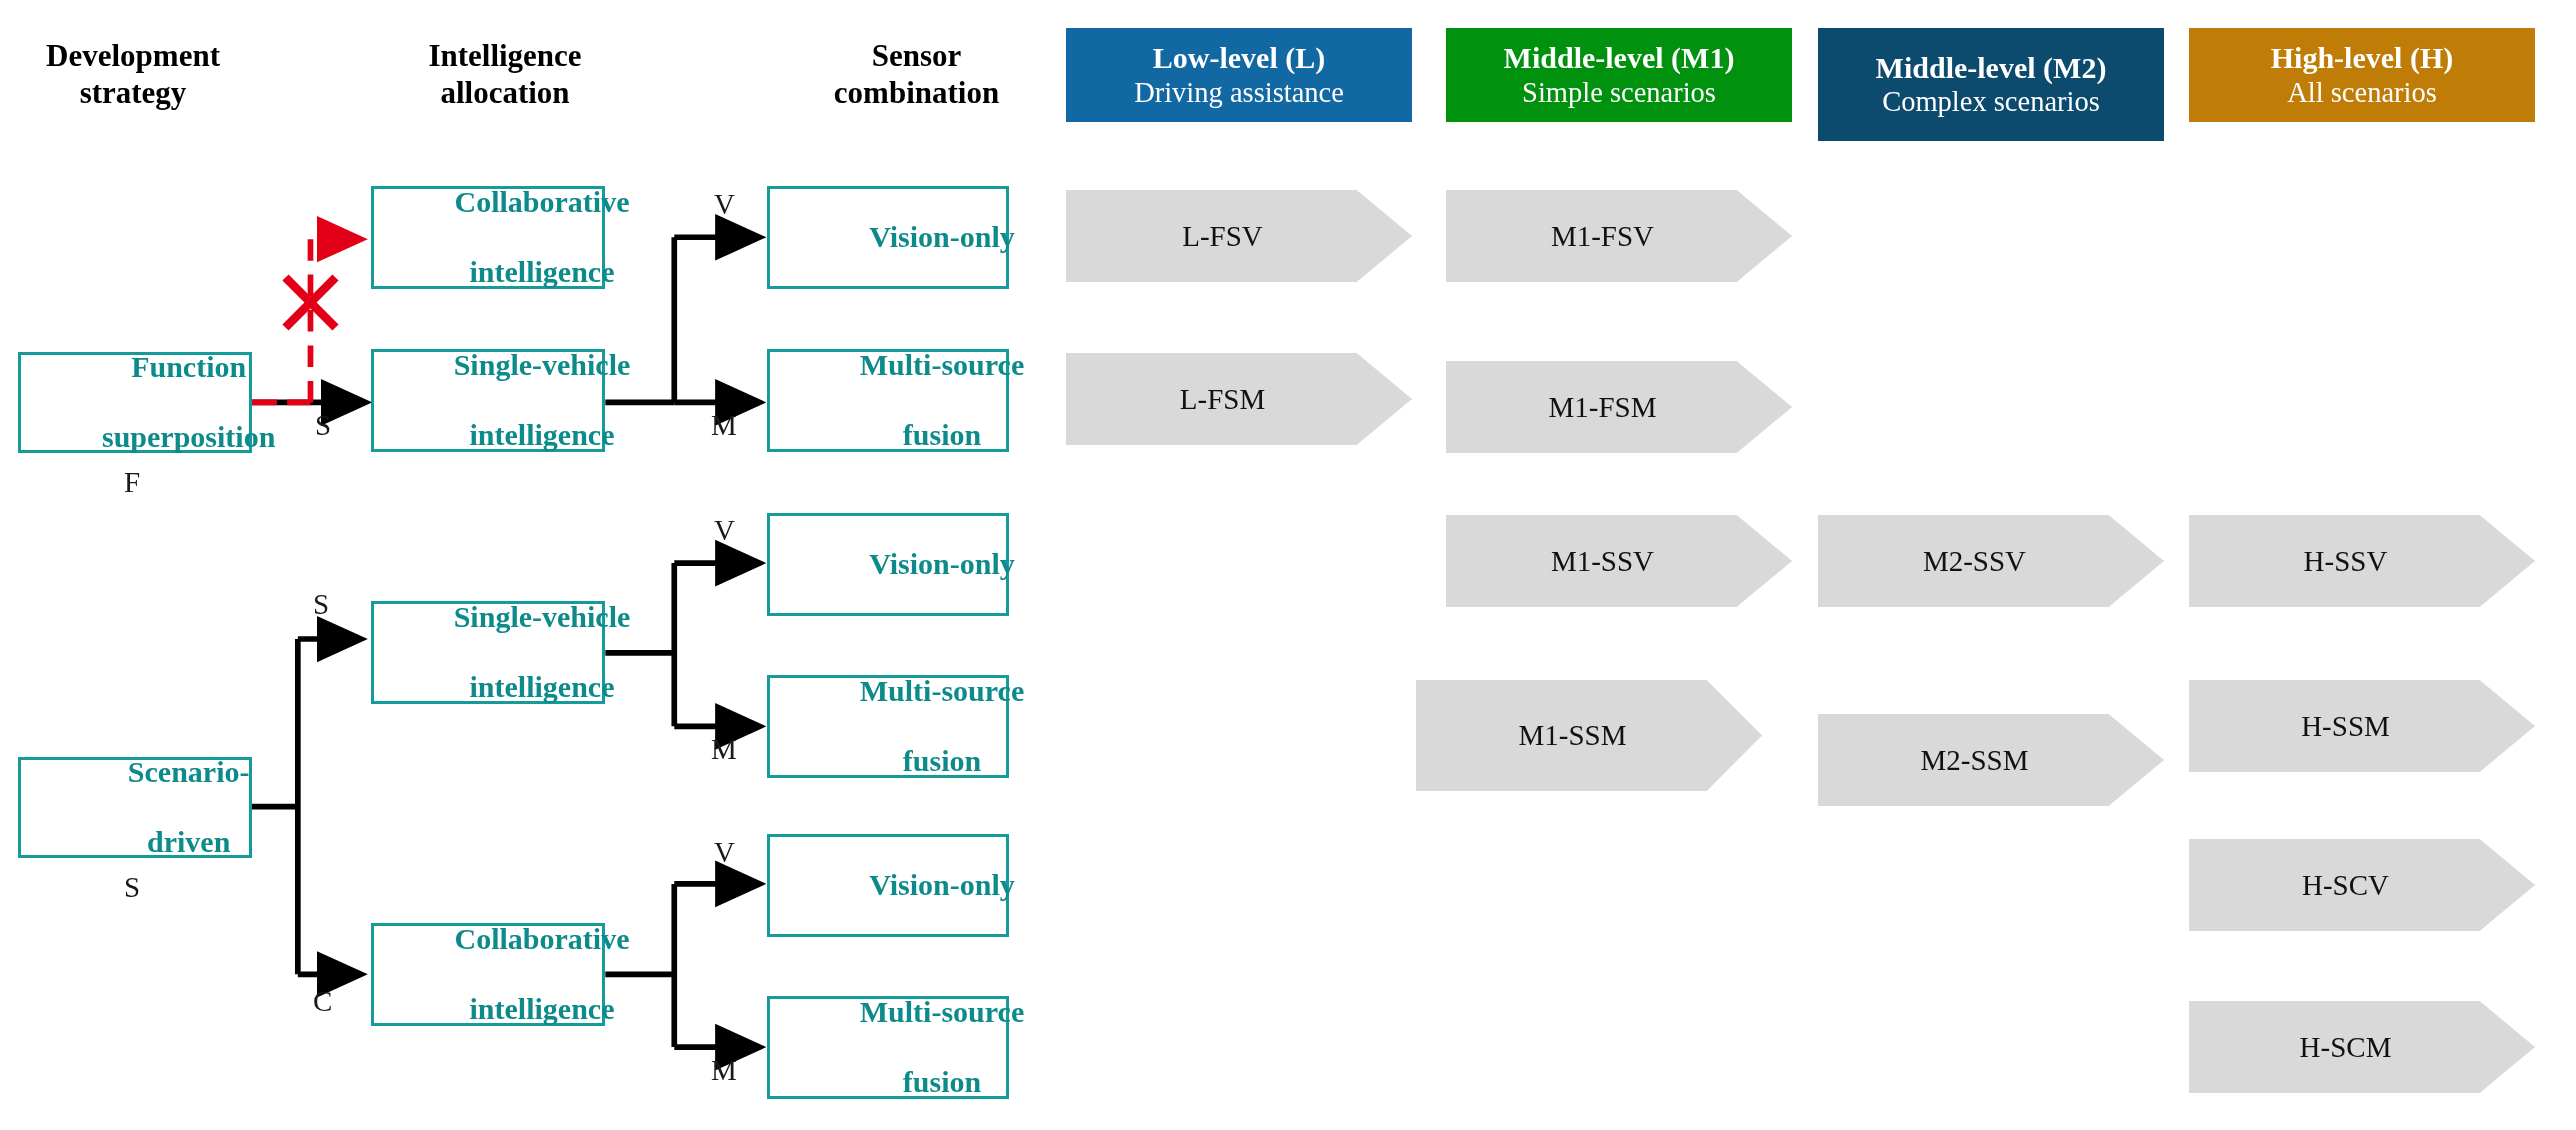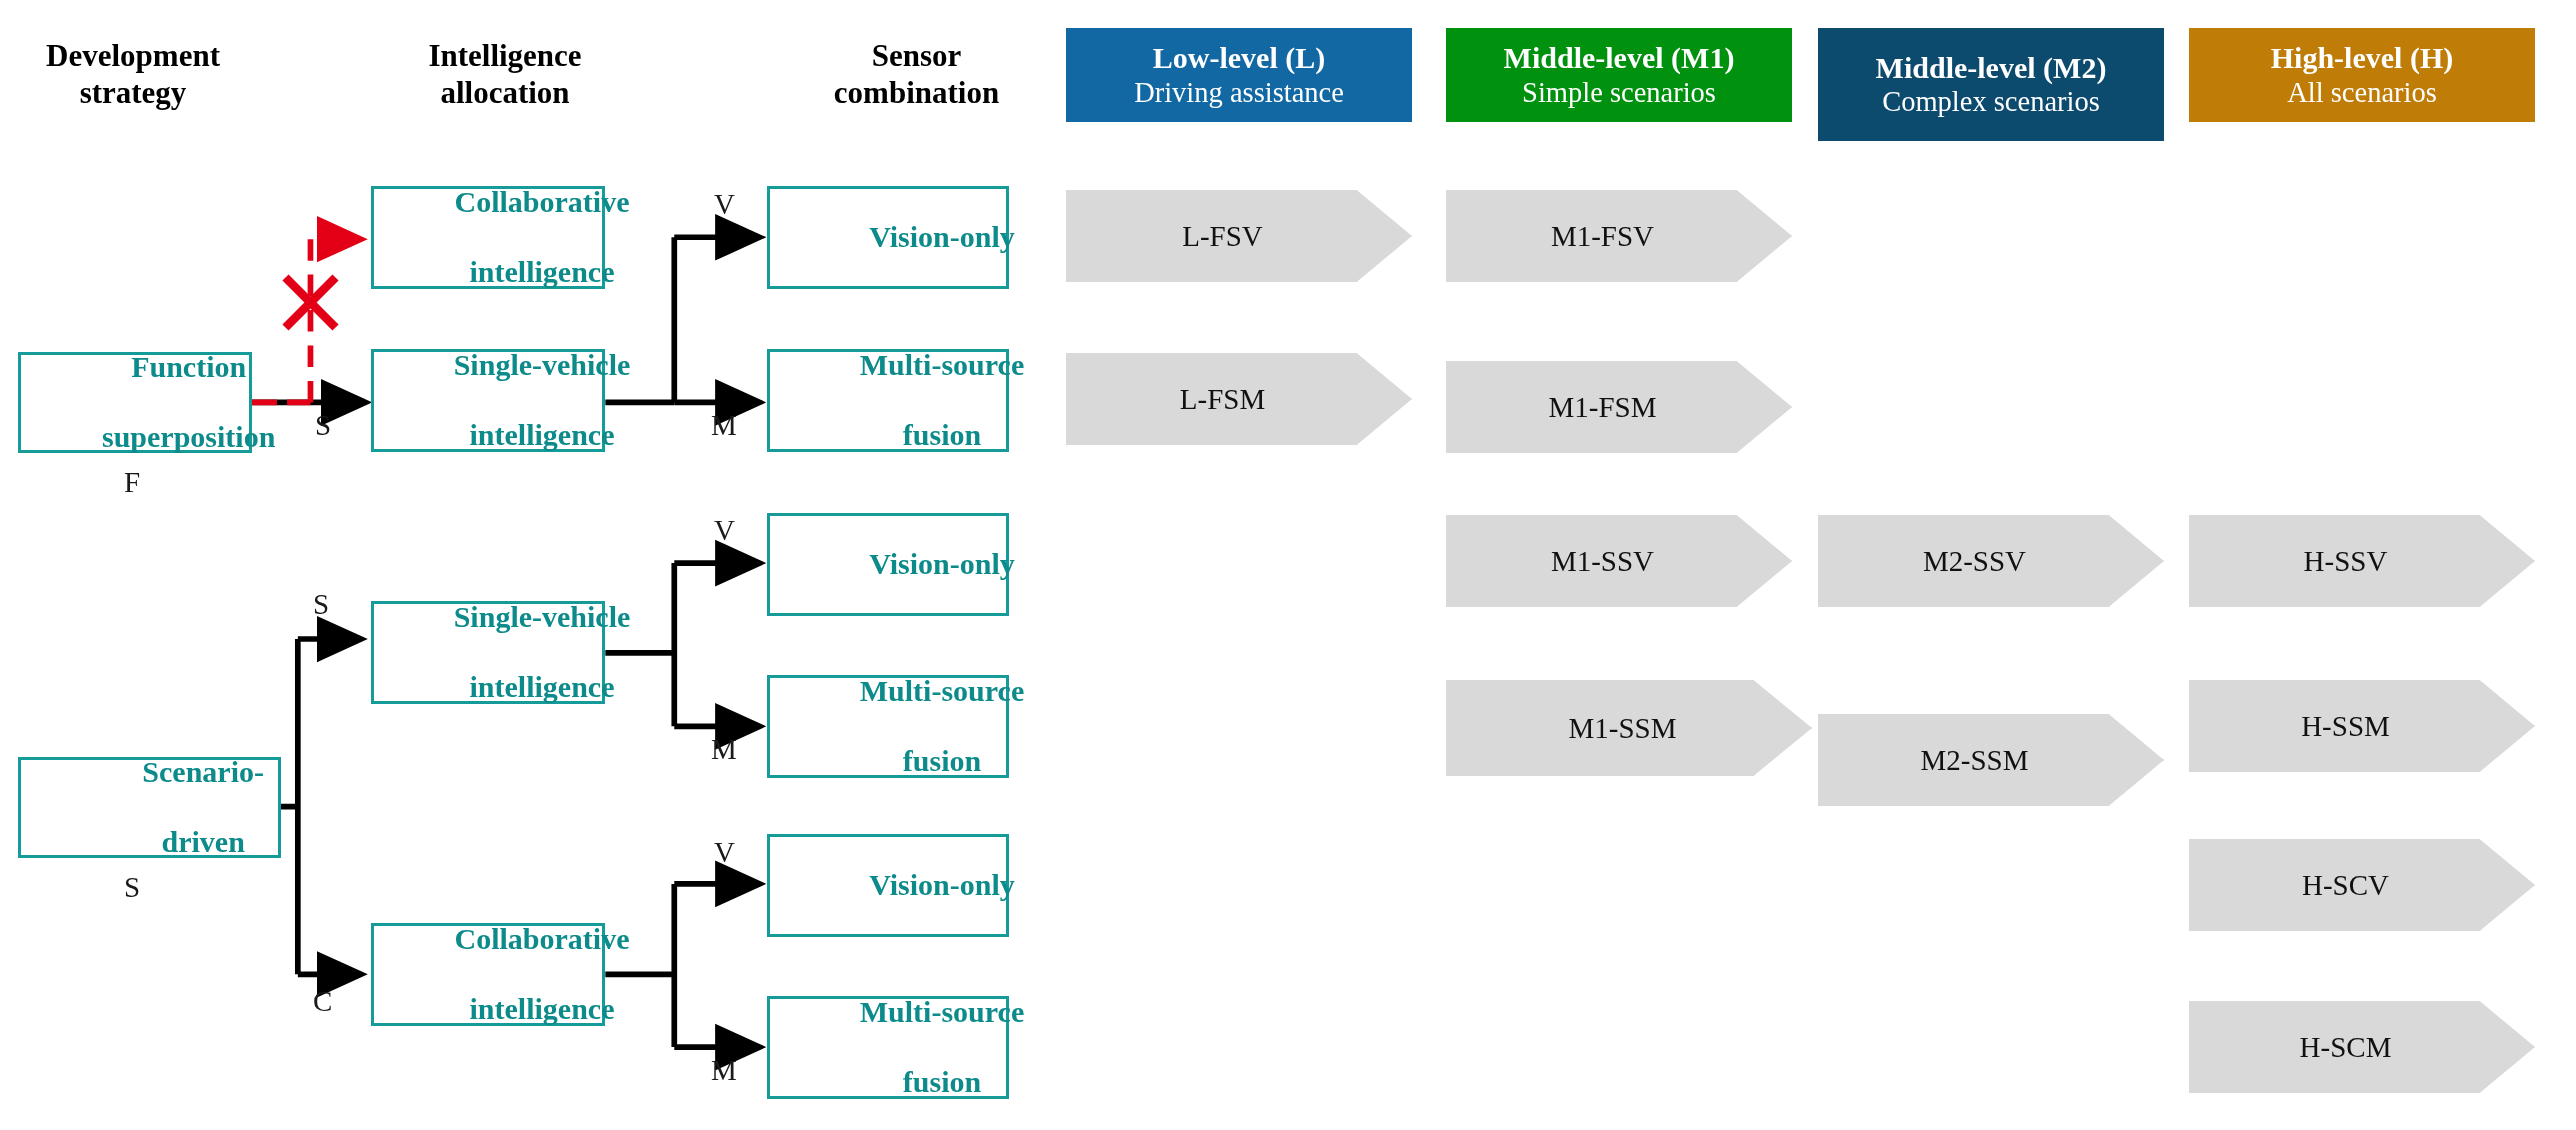--- a/index.html
+++ b/index.html
@@ -119,21 +119,21 @@
   </div>
 
   <div class="tbox" style="left:17.7px;top:352px;width:234px;height:101px;">
     <span>
       <span>Function</span><br>
       <span>superposition</span>
     </span>
   </div>
   <div class="elabel" style="left:124px;top:468px;">F</div>
 
-  <div class="tbox" style="left:17.7px;top:757px;width:263px;height:101px;">
+  <div class="tbox" style="left:17.7px;top:757px;width:234px;height:101px;">
     <span>
       <span>Scenario-</span><br>
       <span>driven</span>
     </span>
   </div>
   <div class="elabel" style="left:124px;top:873px;">S</div>
 
   <div class="tbox" style="left:371px;top:186px;width:234px;height:103px;">
     <span>
       <span>Collaborative</span><br>
@@ -230,22 +230,22 @@
   </div>
   <div class="chev" style="left:1818px;top:515px;width:346px;height:92px;
               clip-path:polygon(0 0, 84% 0, 100% 50%, 84% 100%, 0 100%);">
     <span>M2-SSV</span>
   </div>
   <div class="chev" style="left:2189px;top:515px;width:346px;height:92px;
               clip-path:polygon(0 0, 84% 0, 100% 50%, 84% 100%, 0 100%);">
     <span>H-SSV</span>
   </div>
 
-  <div class="chev" style="left:1446px;top:680px;width:346px;height:96px;
-              clip-path:polygon(0 0, 84% 0, 100% 50%, 84% 100%, 0 100%);padding-left:20px;">
+  <div class="chev" style="left:1416px;top:680px;width:346px;height:111px;
+              clip-path:polygon(0 0, 84% 0, 100% 50%, 84% 100%, 0 100%);">
     <span>M1-SSM</span>
   </div>
   <div class="chev" style="left:1818px;top:680px;width:346px;height:92px;
               clip-path:polygon(0 0, 84% 0, 100% 50%, 84% 100%, 0 100%);margin-top:34px;">
     <span>M2-SSM</span>
   </div>
   <div class="chev" style="left:2189px;top:680px;width:346px;height:92px;
               clip-path:polygon(0 0, 84% 0, 100% 50%, 84% 100%, 0 100%);">
     <span>H-SSM</span>
   </div>

